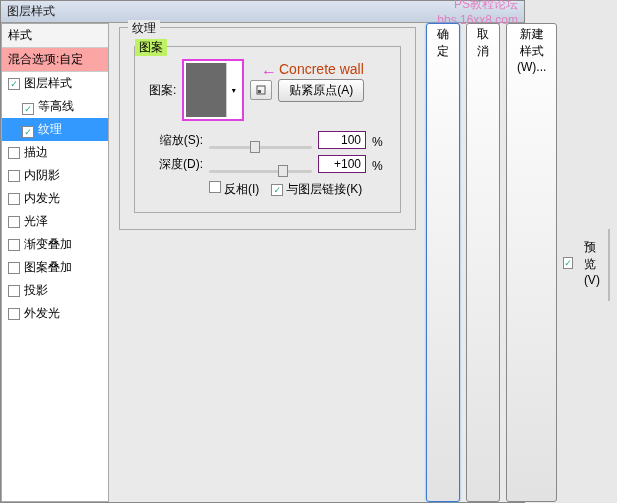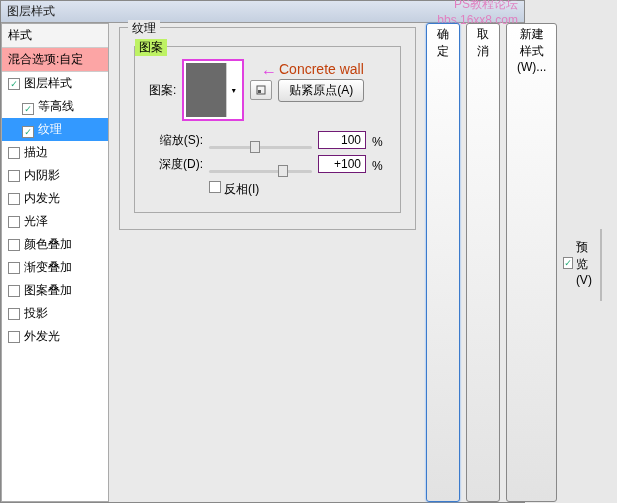--- a/index.html
+++ b/index.html
@@ -34,21 +34,21 @@
     .slider-label { width: 54px; text-align: right; }
     .slider-track { flex: 1; height: 3px; background: #ccc; position: relative; border-radius: 2px; }
     .slider-thumb { position: absolute; top: -5px; width: 10px; height: 12px; background: #e8e8e8; border: 1px solid #888; transform: translateX(-50%); }
     .num-input { width: 48px; height: 18px; border: 1px solid #701a75; background: #fff; text-align: right; padding: 0 4px; }
     .unit { width: 14px; }
     .check-row { display: flex; align-items: center; gap: 12px; margin-top: 8px; padding-left: 60px; }
     .inline-cb { width: 12px; height: 12px; border: 1px solid #888; background: #fff; display: inline-flex; align-items: center; justify-content: center; font-size: 9px; color: #2a7; margin-right: 3px; }
     .inline-cb.checked::after { content: "✓"; }
     .right-col { width: 98px; display: flex; flex-direction: row; gap: 6px; align-items: stretch; }
     .right-col .btn { width: 100%; }
-    .preview-row { display: flex; align-items: center; gap: 0; margin-top: 1px; justify-content: center; }
+    .preview-row { display: flex; align-items: center; gap: 8px; margin-top: 1px; justify-content: center; }
     .preview-box { width: 72px; height: 72px; background: #d0d0d0; border: 1px solid #bbb; margin-top: 4px; align-self: center; }
   </style>
 </head>
 <body>
 
 <div class="window">
   <div class="titlebar">
     <span>图层样式</span>
     <span class="titlebar-right">
       <span>PS教程论坛</span><br>
@@ -81,24 +81,20 @@
             <span class="cb"></span>
             <span>内阴影</span>
           </div>
           <div class="sidebar-item">
             <span class="cb"></span>
             <span>内发光</span>
           </div>
           <div class="sidebar-item">
             <span class="cb"></span>
             <span>光泽</span>
-          </div>
-          <div class="sidebar-item">
-            <span class="cb"></span>
-            <span>颜色叠加</span>
           </div>
           <div class="sidebar-item">
             <span class="cb"></span>
             <span>渐变叠加</span>
           </div>
           <div class="sidebar-item">
             <span class="cb"></span>
             <span>图案叠加</span>
           </div>
           <div class="sidebar-item">
@@ -149,20 +145,23 @@
               <div class="slider-thumb" id="depth-thumb" style="left: 72%;"></div>
             </div>
             <input class="num-input" value="+100" style="">
             <span class="unit">%</span>
           </div>
 
           <div class="check-row">
             <label>
               <span class="inline-cb" id="invert-cb"></span><span>反相(I)</span>
             </label>
+            <label>
+              <span class="inline-cb checked" id="link-cb"></span><span>与图层链接(K)</span>
+            </label>
           </div>
         </div>
       </div>
     </div>
 
     <div class="right-col">
       <span class="btn primary">确定</span>
       <span class="btn">取消</span>
       <span class="btn">新建样式(W)...</span>
       <div class="preview-row">

